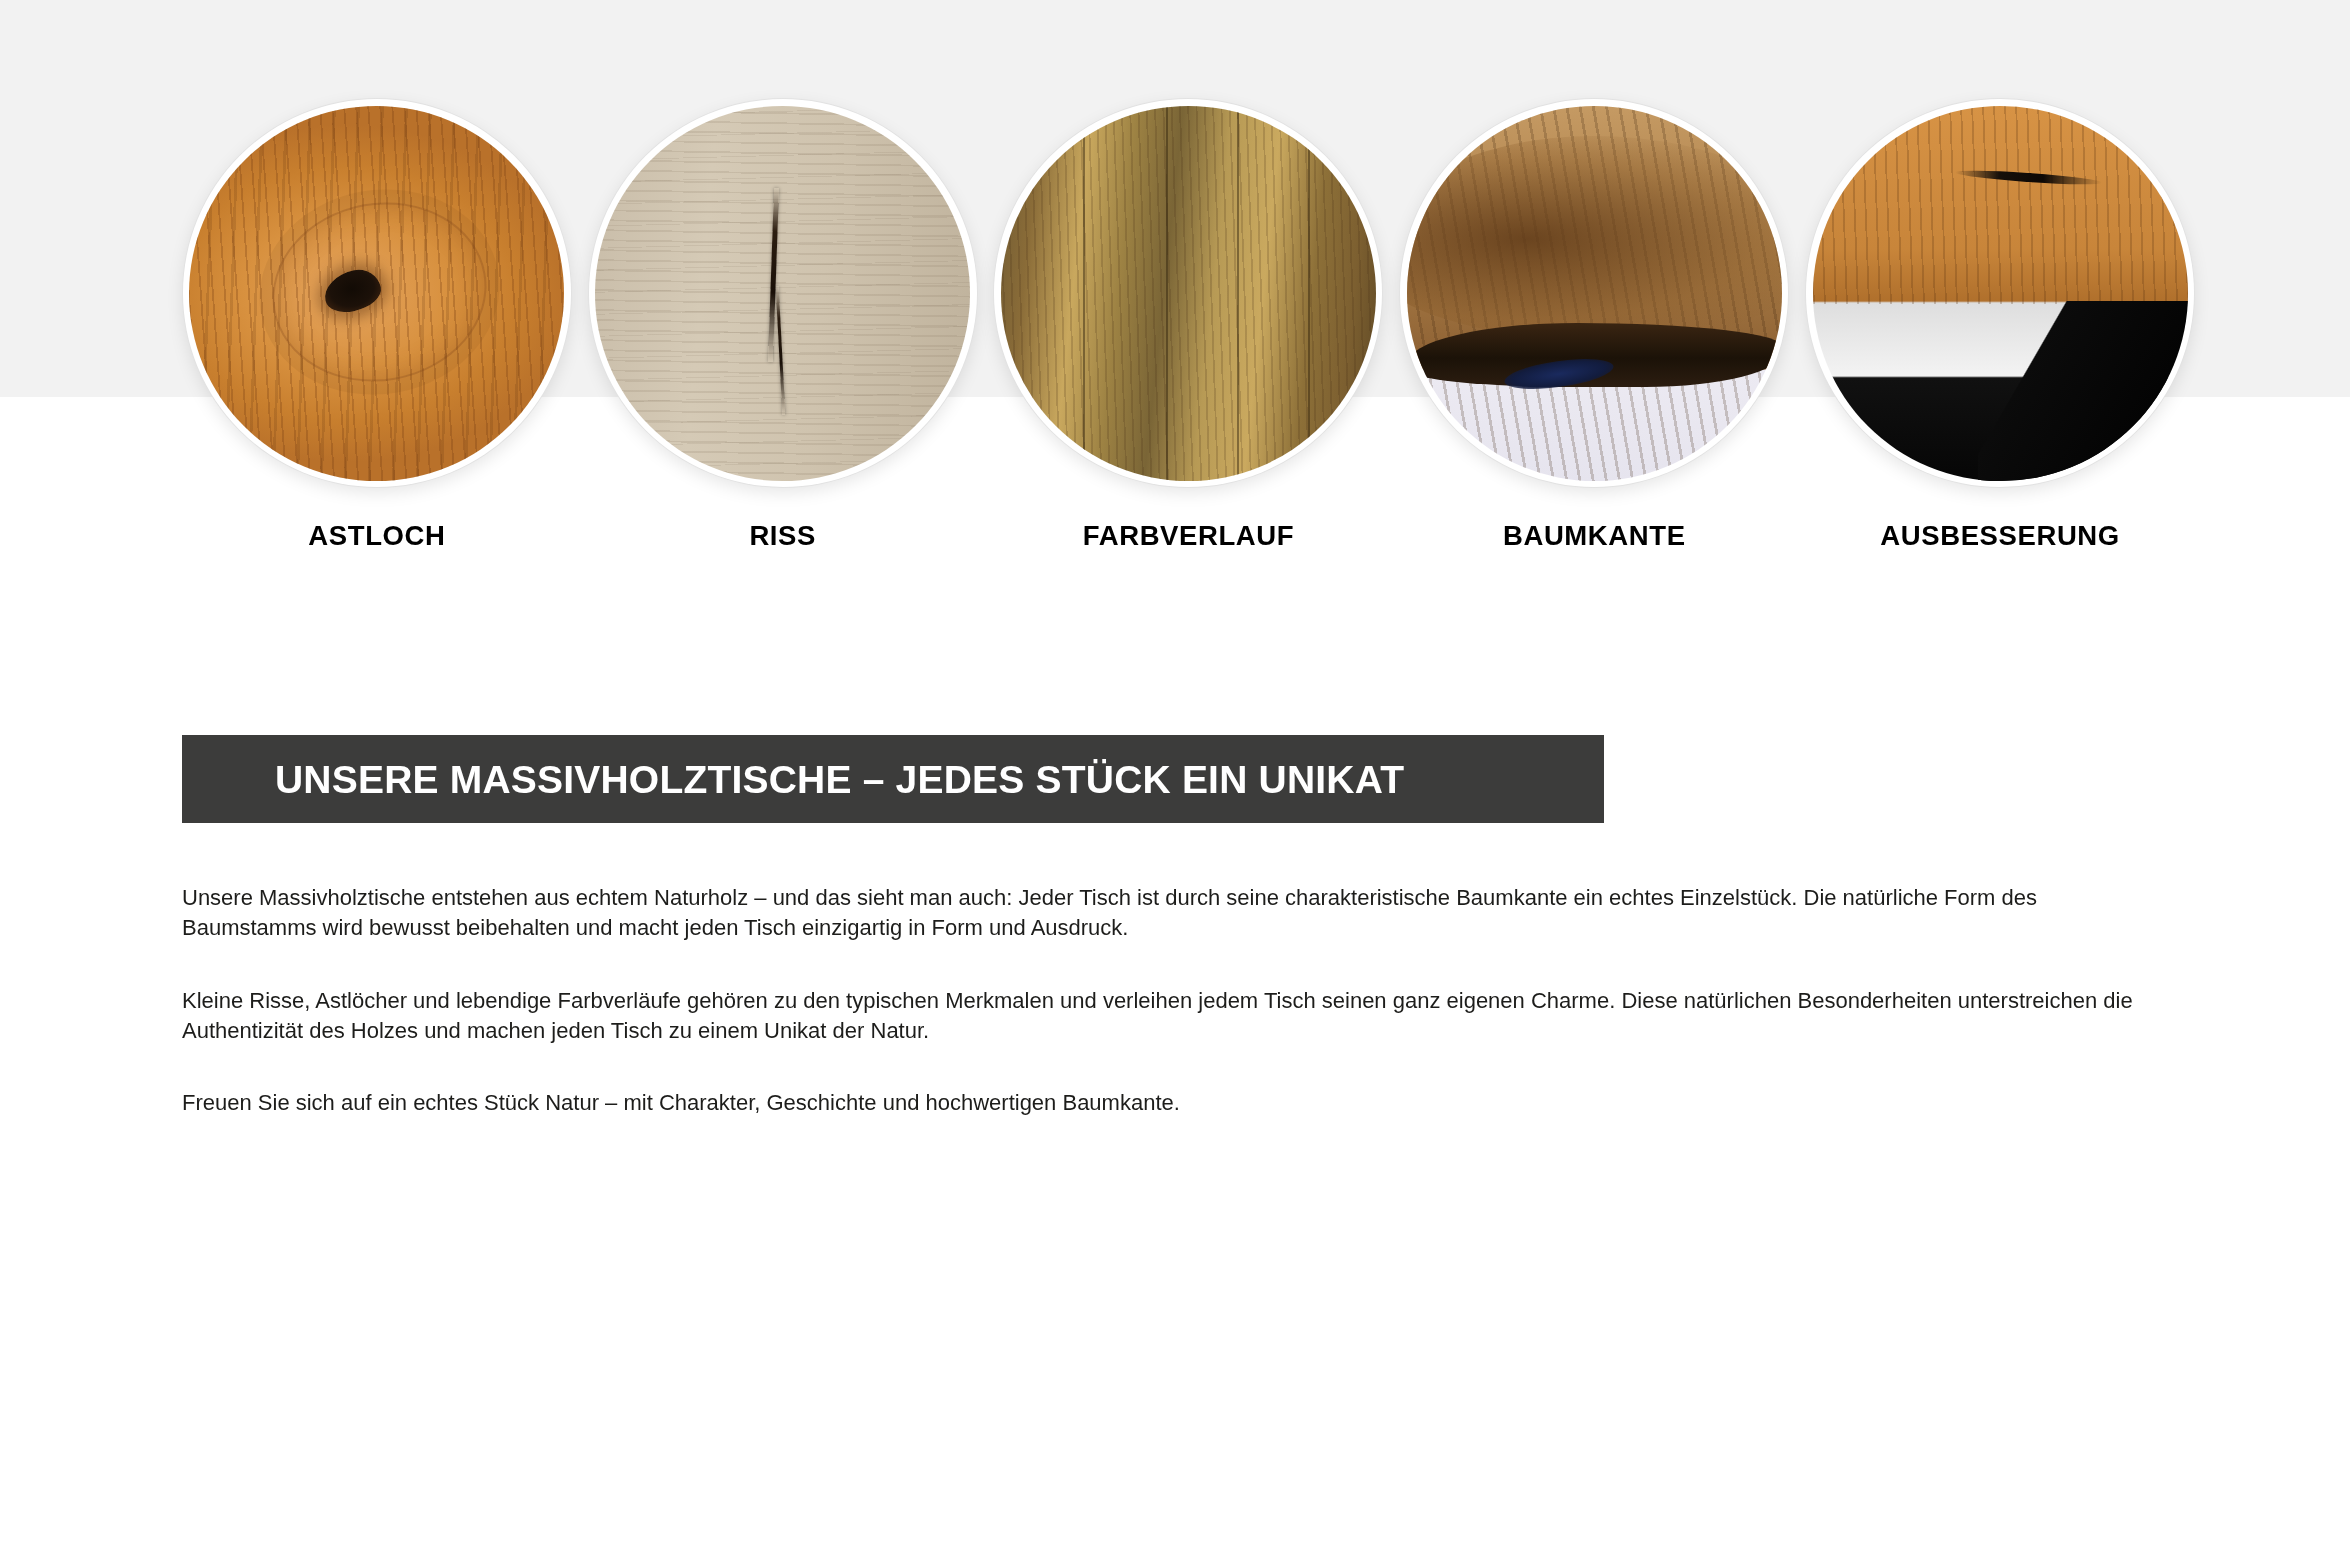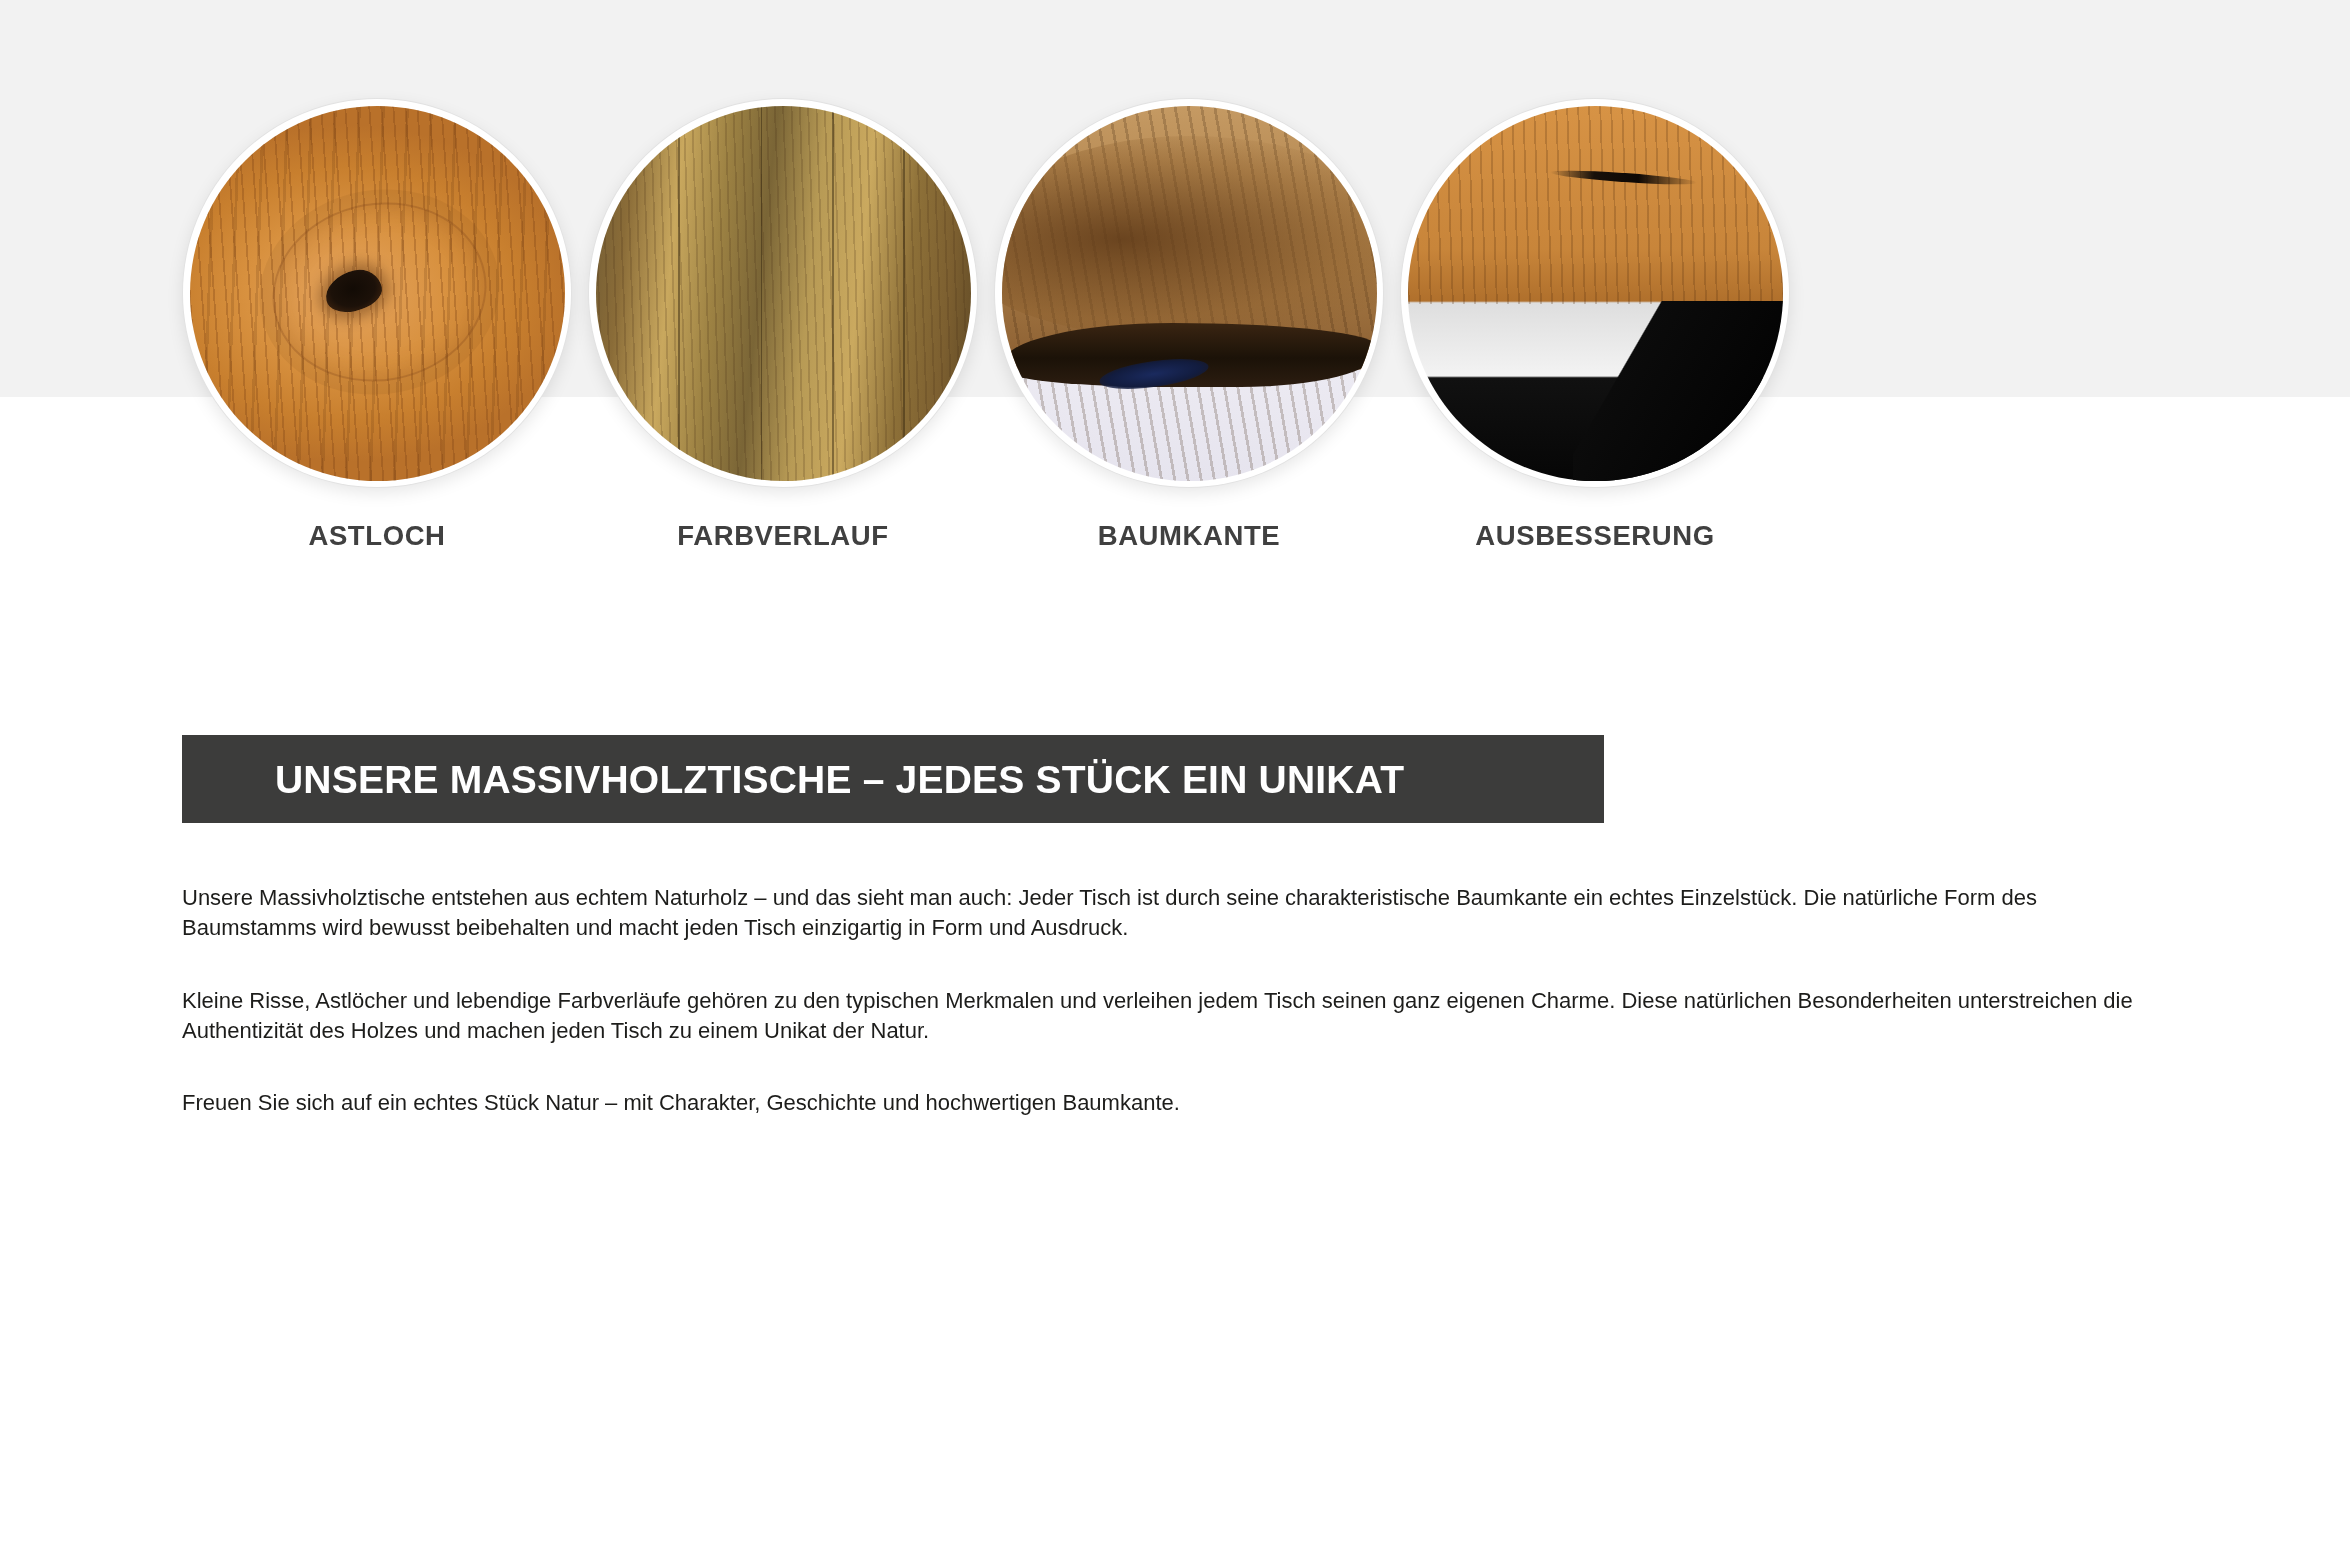--- a/index.html
+++ b/index.html
@@ -62,21 +62,21 @@
     height: 375px;
     border-radius: 50%;
     overflow: hidden;
     position: relative;
   }
   .circle-caption {
     margin-top: 33px;
     font-size: 27.5px;
     font-weight: bold;
     letter-spacing: 0.6px;
-    color: #404040;
+    color: #000000;
     text-transform: uppercase;
   }
 
   
   .wood-base { position:absolute; inset:0; }
 
   
   .w-astloch {
     background:
       repeating-linear-gradient(86deg,
@@ -262,20 +262,30 @@
       <div class="circle-wrap">
         <div class="circle-img">
           <div class="wood-base w-astloch"></div>
           <div class="knot-ring"></div>
           <div class="knot"></div>
         </div>
       </div>
       <div class="circle-caption">ASTLOCH</div>
     </div>
 
+    <div class="circle-item">
+      <div class="circle-wrap">
+        <div class="circle-img">
+          <div class="wood-base w-riss"></div>
+          <div class="crack"></div>
+          <div class="crack b"></div>
+        </div>
+      </div>
+      <div class="circle-caption">RISS</div>
+    </div>
 
     <div class="circle-item">
       <div class="circle-wrap">
         <div class="circle-img">
           <div class="wood-base w-farbverlauf"></div>
           <div class="plank-line" style="left:22%"></div>
           <div class="plank-line" style="left:44%"></div>
           <div class="plank-line" style="left:63%"></div>
           <div class="plank-line" style="left:82%"></div>
         </div>

